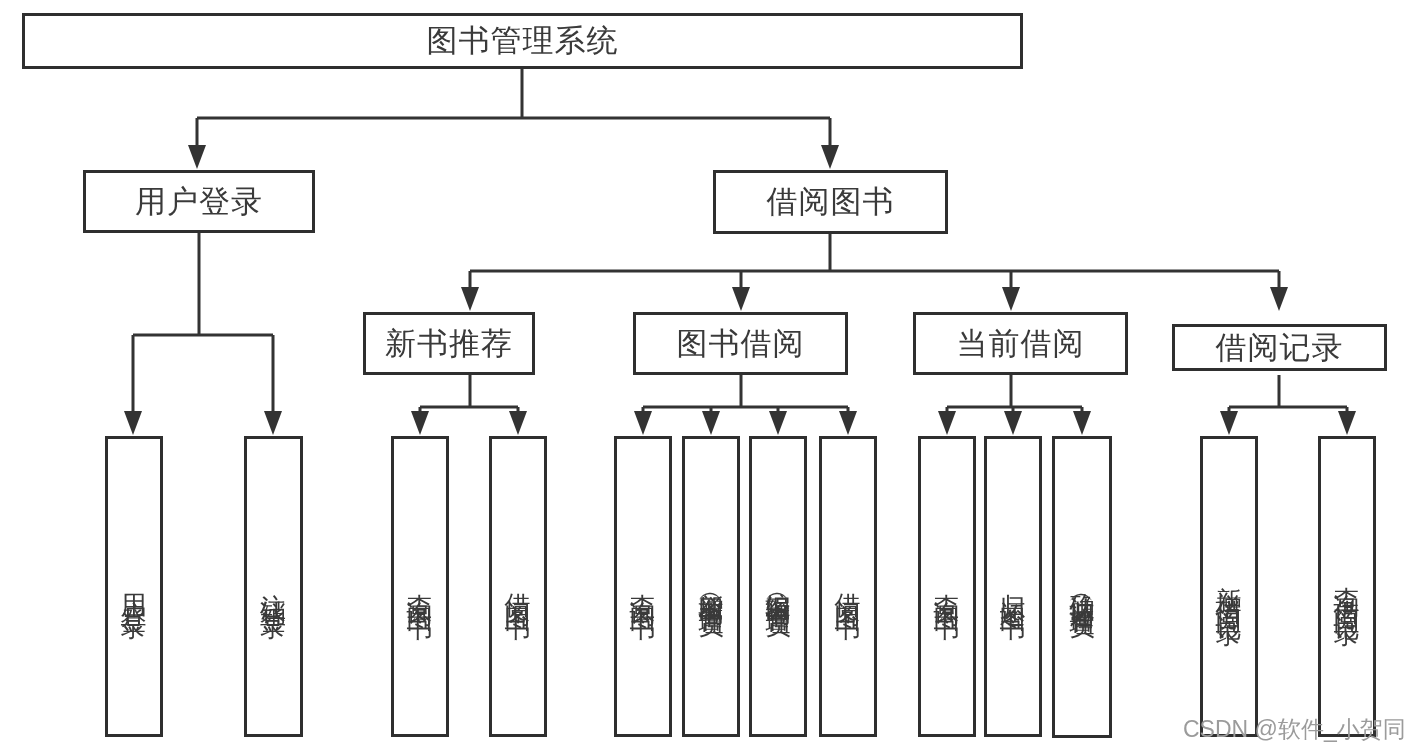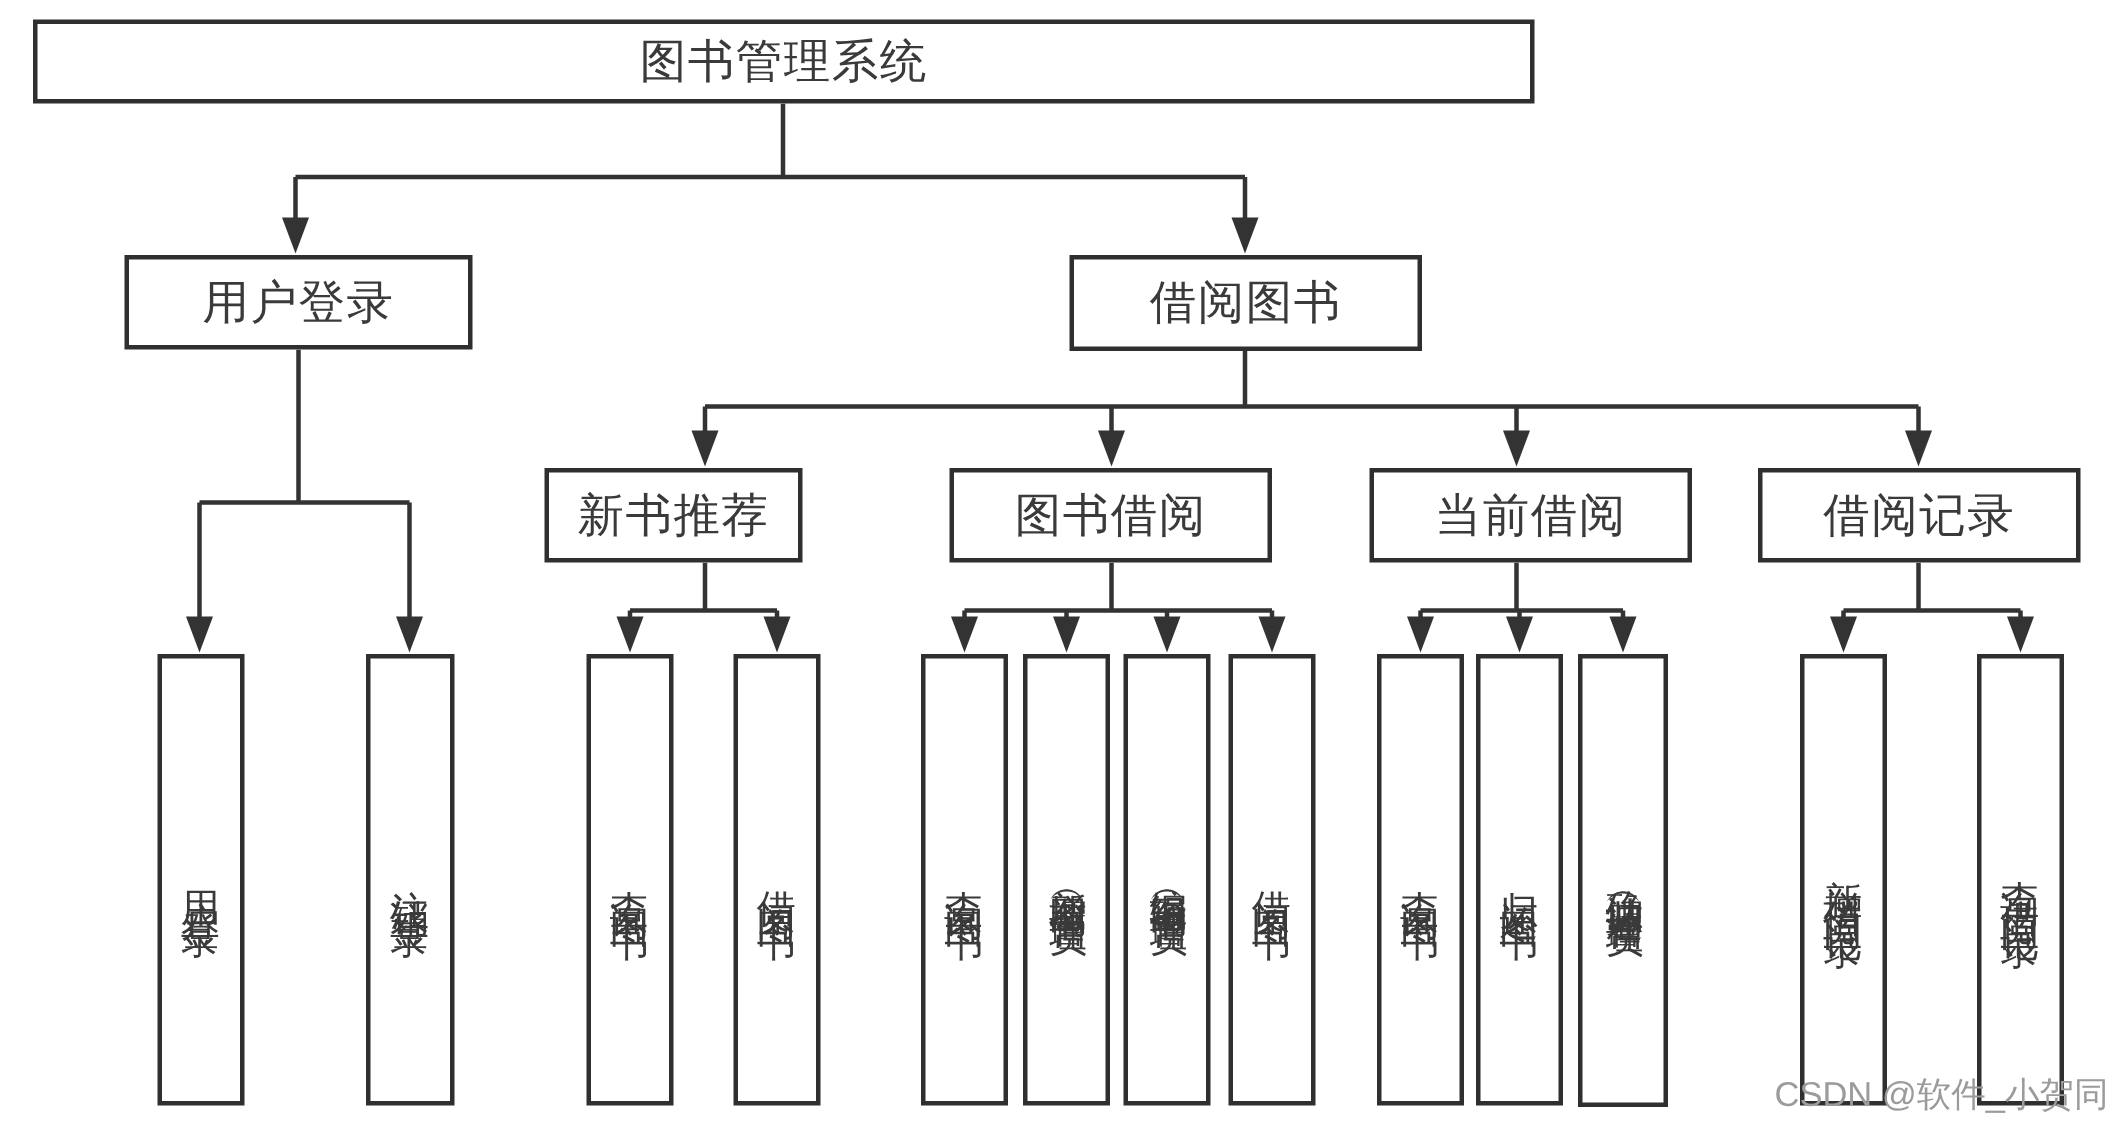--- a/index.html
+++ b/index.html
@@ -120,21 +120,21 @@
 
   <div class="box hbox" style="left:363px; top:312px; width:172px; height:63px;">
     <span>新书推荐</span>
   </div>
   <div class="box hbox" style="left:633px; top:312px; width:215px; height:63px;">
     <span>图书借阅</span>
   </div>
   <div class="box hbox" style="left:903px; top:312px; width:215px; height:63px;margin-left:10px;">
     <span>当前借阅</span>
   </div>
-  <div class="box hbox" style="left:1172px; top:312px; width:215px; height:63px;">
+  <div class="box hbox" style="left:1172px; top:324px; width:215px; height:47px;">
     <span>借阅记录</span>
   </div>
 
   <div class="box vbox" style="left:105px; top:436px; width:58px; height:301px;">
     <span class="vtext">用户登录</span>
   </div>
   <div class="box vbox" style="left:244px; top:436px; width:59px; height:301px;">
     <span class="vtext">注销登录</span>
   </div>
 

